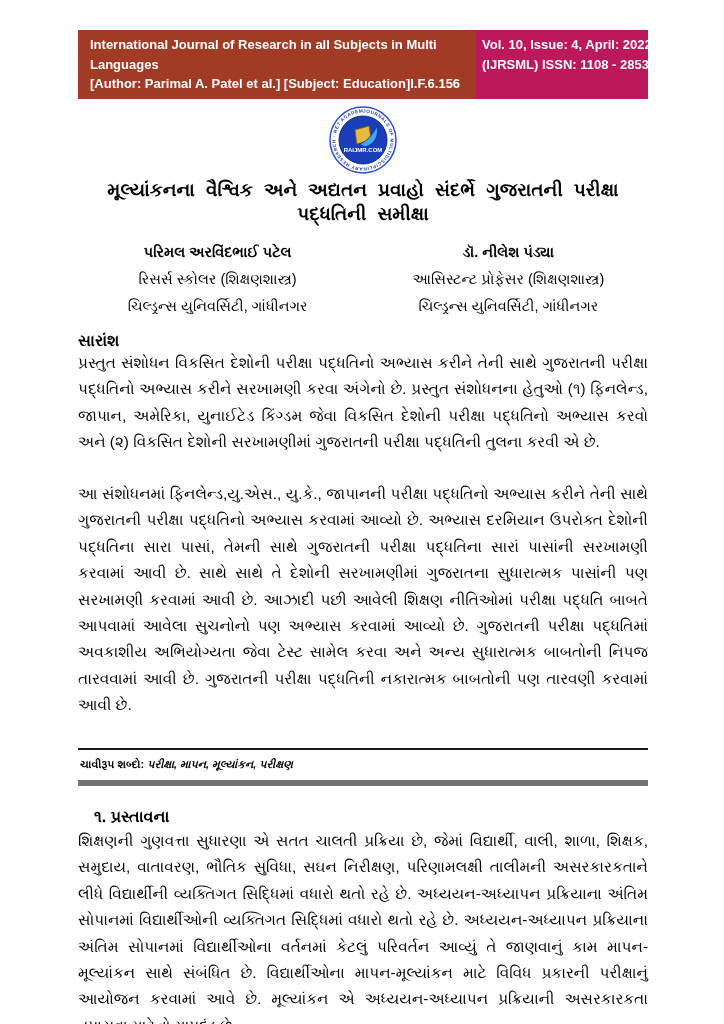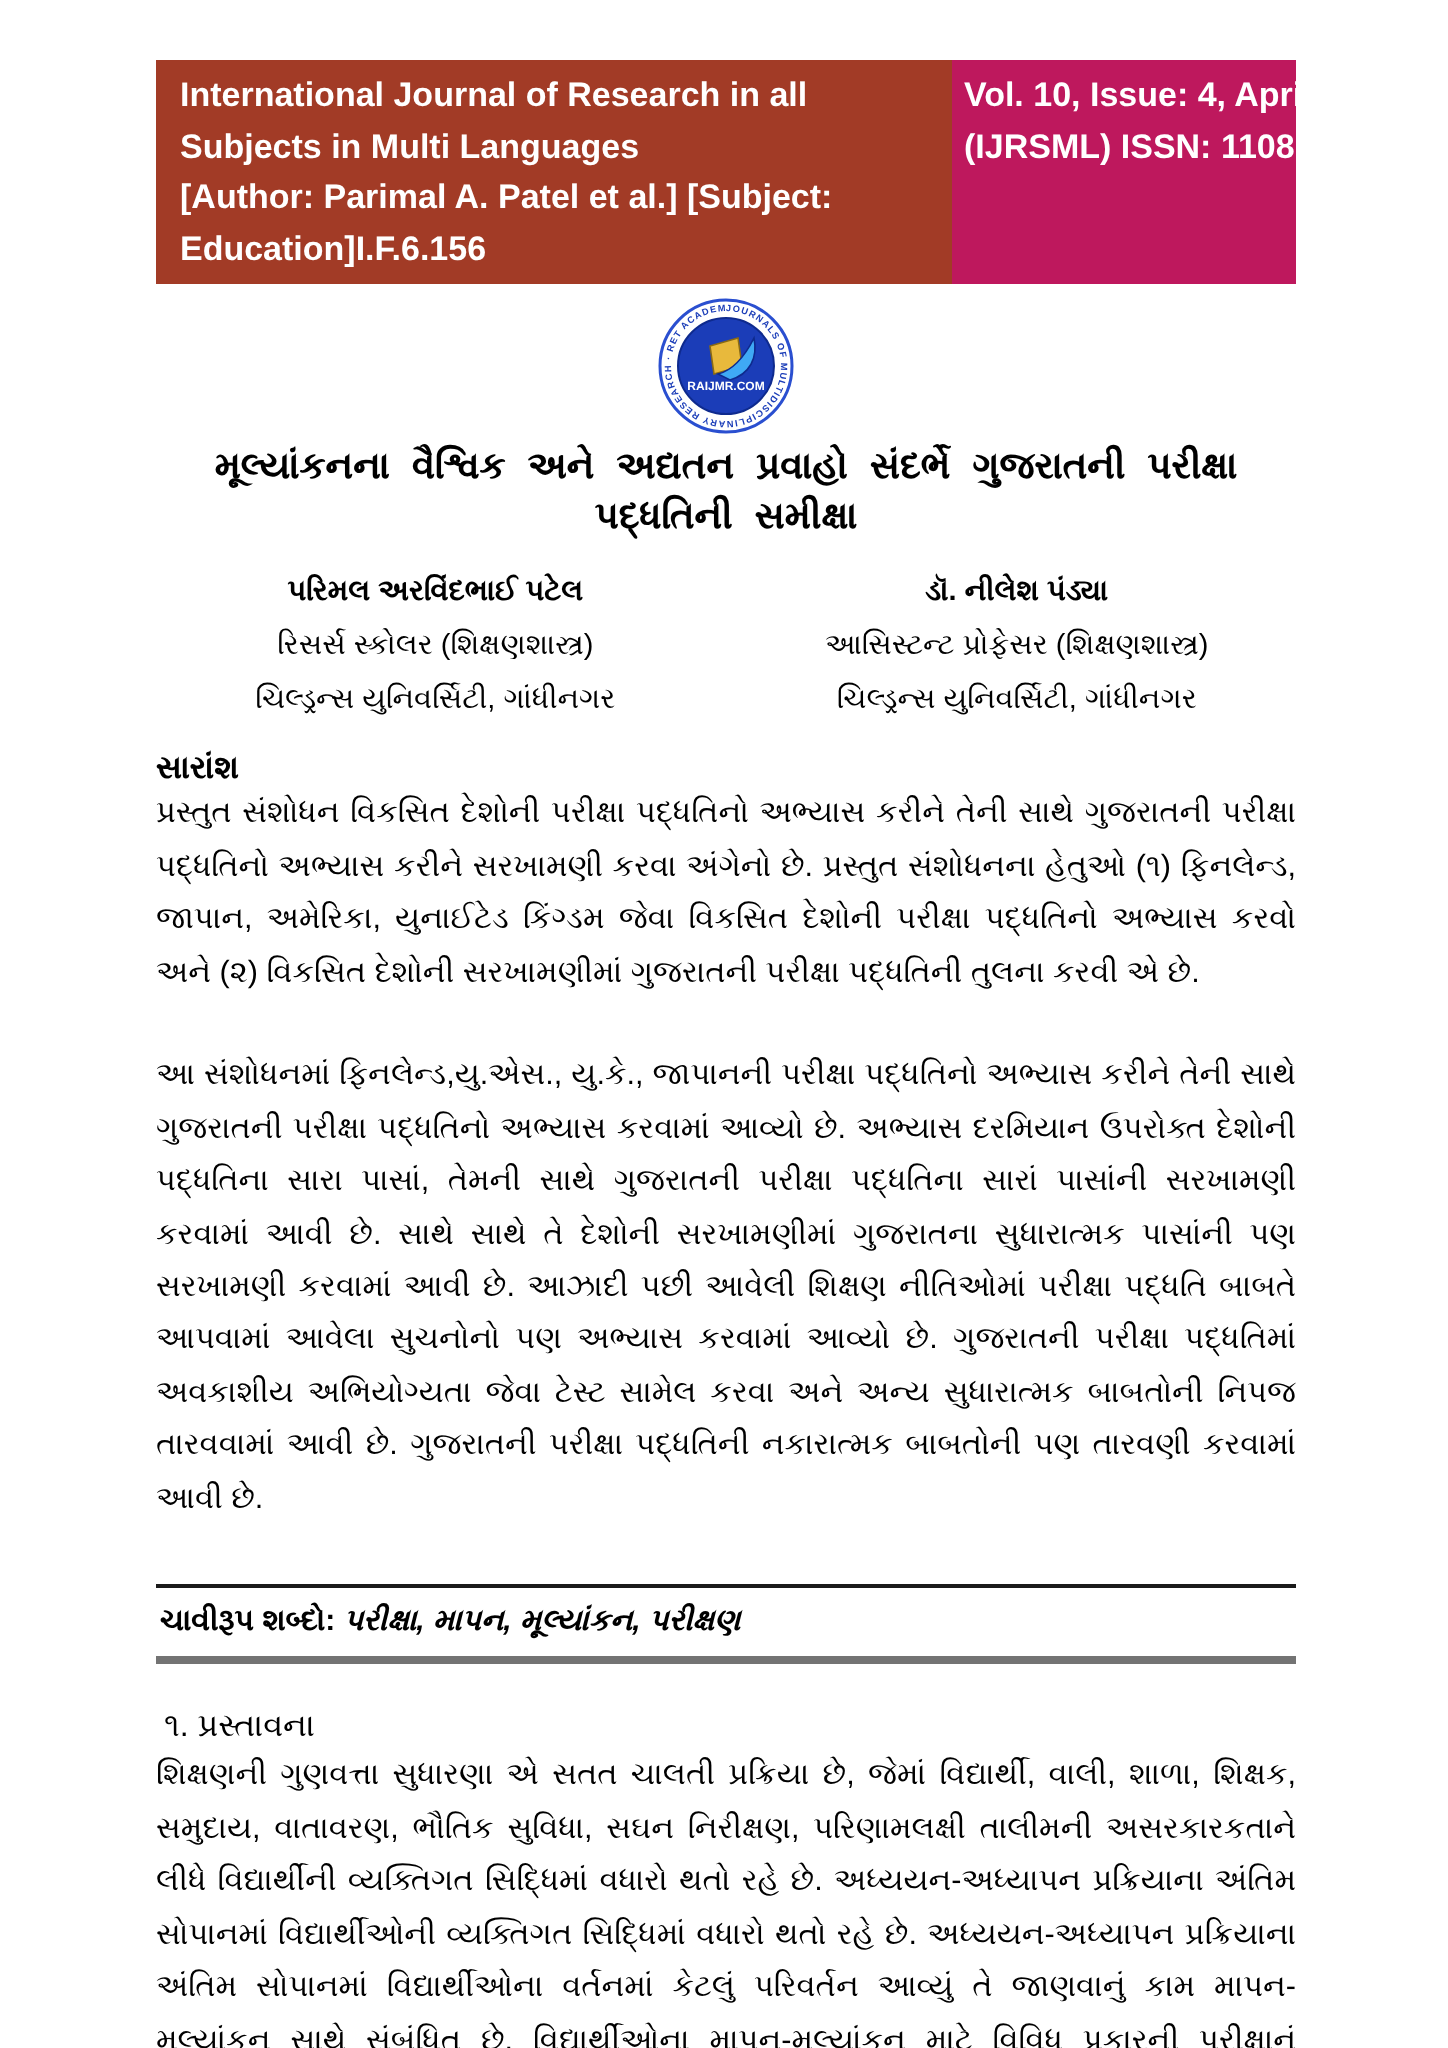--- a/index.html
+++ b/index.html
@@ -9,21 +9,21 @@
     min-height:1024px;
     box-sizing:border-box;
     padding:30px 76px 0 78px;
     display:flex;
     flex-direction:column;
     font-family:"Liberation Sans","DejaVu Sans",sans-serif;
     color:#000;
     overflow:hidden;
   }
   
-  .hdr{display:flex;width:100%;font-weight:bold;font-size:17px;line-height:1.5;}
+  .hdr{display:flex;width:100%;font-weight:bold;font-size:13px;line-height:1.5;}
   .hdr-left{
     flex:1;background:#A23B26;color:#fff;
     padding:5px 10px 5px 12px;box-sizing:border-box;
   }
   .hdr-right{
     width:172px;background:#be185d;color:#fff;
     padding:5px 8px 5px 6px;box-sizing:border-box;
     text-align:right;white-space:nowrap;
   }
   
@@ -40,29 +40,29 @@
   
   .b-heading{font-weight:bold;font-size:16px;margin:0;}
   p.body-par{
     font-size:15.3px;line-height:1.73;text-align:justify;
     margin:0 0 25px 0;
   }
   .abstract p.body-par:first-of-type{margin-bottom:25px;}
   
   .kw-block{
     border-top:2px solid #1a1a1a;
-    border-bottom:4px solid #737373;
+    border-bottom:6px solid #737373;
     padding:8px 2px 9px 2px;
     margin:4px 0 16px 0;
-    font-size:15px;
+    font-size:11px;
   }
   .kw-label{font-weight:bold;}
   .kw-items{font-weight:bold;font-style:italic;}
   
-  .sec-heading{font-weight:normal;font-size:16px;margin:6px 0 2px 4px;}
+  .sec-heading{font-weight:bold;font-size:16px;margin:6px 0 2px 16px;}
 </style>
 </head>
 <body>
 
 <div class="page">
 
   <div class="hdr">
     <div class="hdr-left">
       <div>International Journal of Research in all Subjects in Multi Languages</div>
       <div>[Author: Parimal A. Patel et al.] [Subject: Education]I.F.6.156</div>

